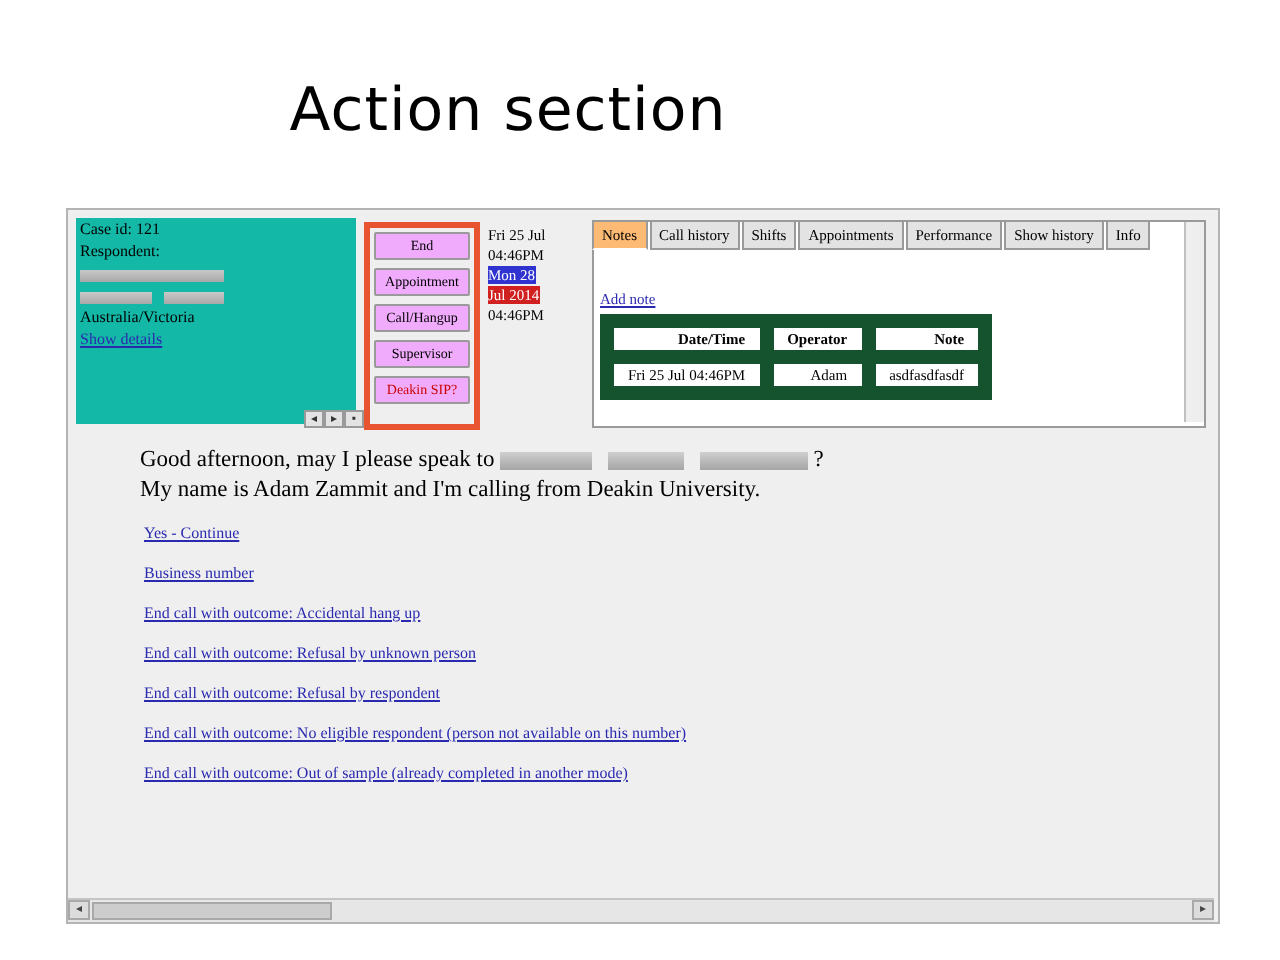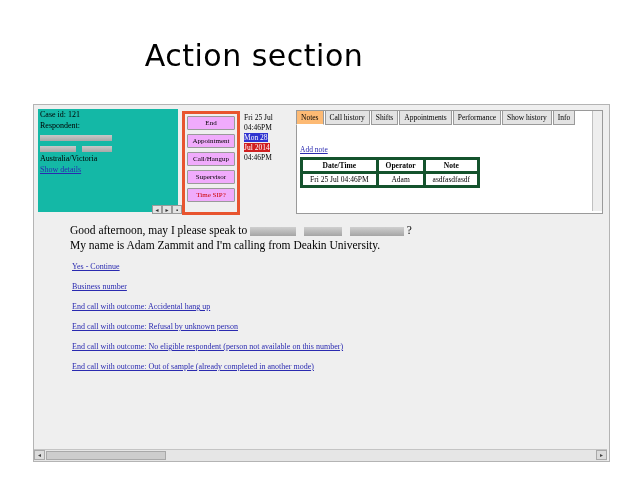--- a/index.html
+++ b/index.html
@@ -142,24 +142,24 @@
     color: #2a2ab0;
     text-decoration: underline;
     margin-bottom: 3px;
     display: inline-block;
   }
   table.notes {
     border-collapse: collapse;
     font-size: 7.5px;
   }
   table.notes th, table.notes td {
-    border: 3px solid #14532d;
+    border: 7px solid #14532d;
     padding: 0 7px;
     height: 11px;
-    text-align: center;
+    text-align: right;
     font-weight: normal;
     background: #ffffff;
     white-space: nowrap;
   }
   table.notes th { font-weight: bold; }
   .notes-scroll {
     position: absolute;
     right: 0; top: 0;
     width: 9px; height: 100px;
     background: #eeeeee;
@@ -269,21 +269,21 @@
       </div>
     </div>
 
     <div class="action-box"></div>
 
     <div class="action-col">
       <div class="abtn">End</div>
       <div class="abtn">Appointment</div>
       <div class="abtn">Call/Hangup</div>
       <div class="abtn">Supervisor</div>
-      <div class="abtn danger">Time SIP?</div>
+      <div class="abtn danger">Deakin SIP?</div>
     </div>
 
     <div class="stamps">
       <div>Fri 25 Jul</div>
       <div>04:46PM</div>
       <div><span class="hl-blue">Mon 28</span></div>
       <div><span class="hl-red">Jul 2014</span></div>
       <div>04:46PM</div>
     </div>
 
@@ -334,20 +334,21 @@
         <span>?</span>
       </div>
       <div>My name is Adam Zammit and I'm calling from Deakin University.</div>
     </div>
 
     <div class="outcomes">
       <a href="#">Yes - Continue</a>
       <a href="#">Business number</a>
       <a href="#">End call with outcome: Accidental hang up</a>
       <a href="#">End call with outcome: Refusal by unknown person</a>
+      <a href="#">End call with outcome: Refusal by respondent</a>
       <a href="#">End call with outcome: No eligible respondent (person not available on this number)</a>
       <a href="#">End call with outcome: Out of sample (already completed in another mode)</a>
     </div>
 
     <div class="hscroll">
       <div class="arrow left">◂</div>
       <div class="thumb"></div>
       <div class="arrow right">▸</div>
     </div>
 

